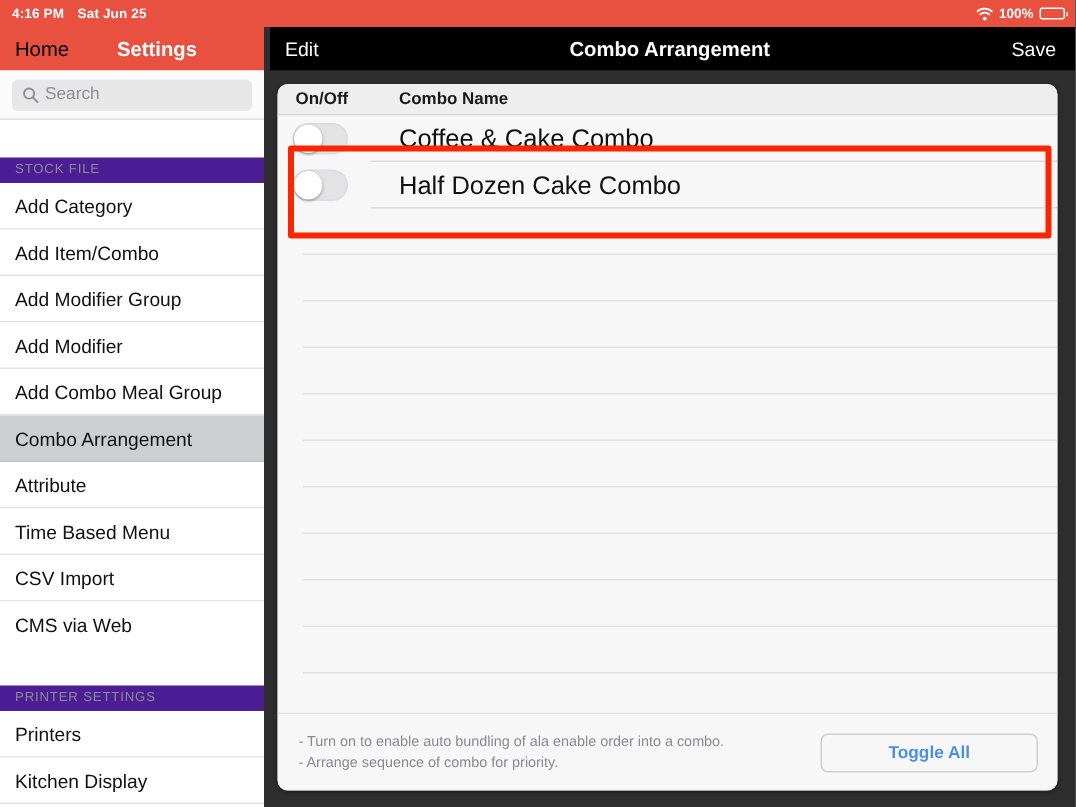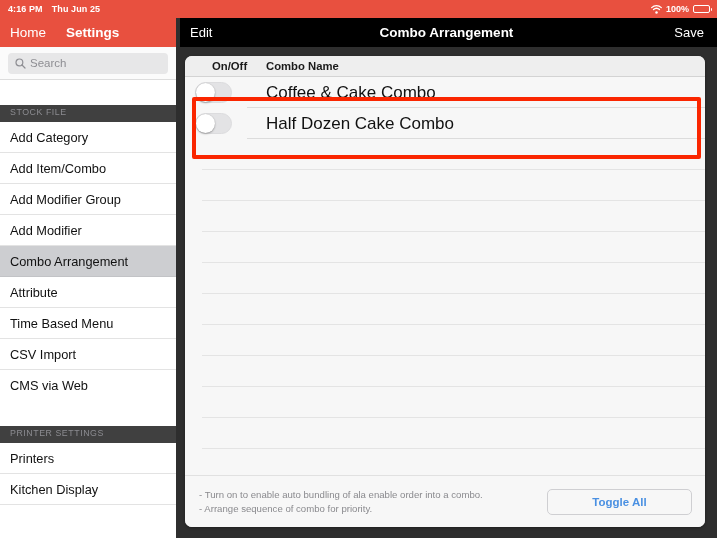--- a/index.html
+++ b/index.html
@@ -51,24 +51,24 @@
 
   .sb-navbar {
     height: 29px;
     background: #E8503F;
     display: flex;
     align-items: center;
     padding-left: 10px;
     box-sizing: border-box;
   }
   .sb-navbar .home-btn {
-    color: #ffffff;
+    color: #000000;
     font-size: 13.5px;
     font-weight: normal;
-    margin-right: 20px;
+    margin-right: 32px;
     cursor: pointer;
   }
   .sb-navbar .settings-title {
     color: #ffffff;
     font-size: 13.5px;
     font-weight: bold;
   }
 
   .sb-searchwrap {
     height: 33px;
@@ -104,21 +104,21 @@
   .sb-gap {
     height: 25px;
     background: #ffffff;
   }
   .sb-section {
     font-size: 8.8px;
     color: #8c8c91;
     letter-spacing: 0.55px;
     padding: 0 0 5px 10px;
     text-transform: uppercase;
-    background: #404040;
+    background: #4c1d95;
     height: 17px;
     display: flex;
     align-items: flex-end;
     box-sizing: border-box;
   }
   .sb-item {
     height: 31px;
     display: flex;
     align-items: center;
     padding-left: 10px;
@@ -231,21 +231,21 @@
     height: 20px;
     background: #eeeeee;
     border-bottom: 1px solid #d3d3d3;
     display: flex;
     align-items: center;
     font-size: 11.3px;
     font-weight: bold;
     color: #1a1a1a;
     flex: 0 0 auto;
   }
-  .tbl-header .col-onoff { width: 81px; padding-left: 27px; box-sizing: border-box; }
+  .tbl-header .col-onoff { width: 81px; padding-left: 12px; box-sizing: border-box; }
   .tbl-header .col-name  { flex: 1; }
 
   .tbl-scroll {
     flex: 1;
     position: relative;
     overflow: hidden;
     background: #f7f7f7;
   }
 
   .row {
@@ -353,21 +353,21 @@
 </style>
 </head>
 <body>
 
 <div id="app">
 
   <div id="sidebar">
 
     <div class="sb-statusbar">
       <span class="time">4:16 PM</span>
-      <span class="date">Thu Jun 25</span>
+      <span class="date">Sat Jun 25</span>
     </div>
 
     <div class="sb-navbar">
       <span class="home-btn">Home</span>
       <span class="settings-title">Settings</span>
     </div>
 
     <div class="sb-searchwrap">
       <div class="sb-search">
         <span class="mag">
@@ -389,20 +389,23 @@
         <span>Add Category</span>
       </div>
       <div class="sb-item">
         <span>Add Item/Combo</span>
       </div>
       <div class="sb-item">
         <span>Add Modifier Group</span>
       </div>
       <div class="sb-item">
         <span>Add Modifier</span>
+      </div>
+      <div class="sb-item">
+        <span>Add Combo Meal Group</span>
       </div>
       <div class="sb-item selected">
         <span>Combo Arrangement</span>
       </div>
       <div class="sb-item">
         <span>Attribute</span>
       </div>
       <div class="sb-item">
         <span>Time Based Menu</span>
       </div>

